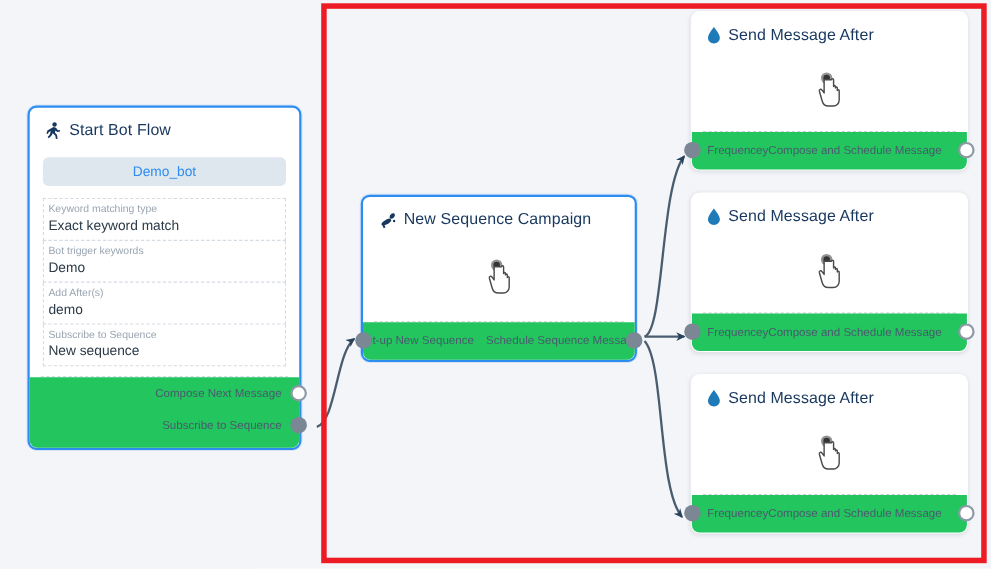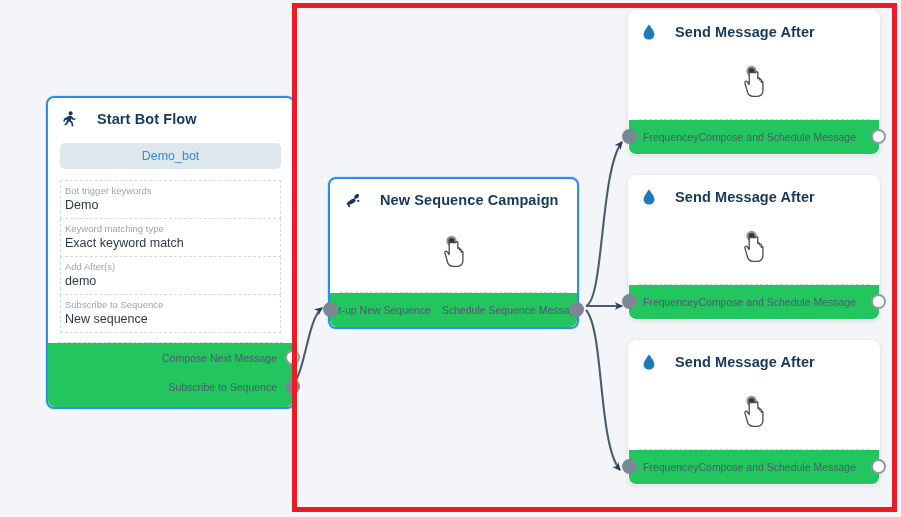--- a/index.html
+++ b/index.html
@@ -44,24 +44,24 @@
     box-shadow: 0 0 0 1px rgba(45,140,240,.15);
   }
   .node.plain {
     border: 1px solid #ffffff;
     box-shadow: 0 1px 4px rgba(40,55,75,.13);
   }
 
   .node-title {
     display: flex;
     align-items: center;
-    gap: 20px;
+    gap: 7px;
     padding: 13px 14px 4px 14px;
     font-size: 14.5px;
-    font-weight: bold;
+    font-weight: normal;
     color: #17375e;
     letter-spacing: .1px;
   }
   .node-title .ico { flex: 0 0 auto; display: block; }
 
   
   .node-body {
     display: flex;
     align-items: center;
     justify-content: center;
@@ -95,21 +95,21 @@
   .port {
     position: absolute;
     width: 15px; height: 15px;
     border-radius: 50%;
     z-index: 20;
   }
   .port.filled { background: #7b8794; }
   .port.hollow { background: #ffffff; border: 2px solid #8e99a6; }
 
   
-  #node-start { left: 46px; top: 96px; width: 249px; }
+  #node-start { left: 25px; top: 96px; width: 249px; }
   .bot-pill {
     margin: 12px 12px 0 12px;
     background: #dfe7ee;
     border-radius: 5px;
     height: 26px;
     display: flex; align-items: center; justify-content: center;
     font-size: 12.5px;
     color: #2d8cf0;
   }
   .field-list { margin: 11px 12px 9px 12px; }
@@ -175,26 +175,26 @@
       </svg>
       <span>Start Bot Flow</span>
     </div>
 
     <div class="bot-pill">
       <span>Demo_bot</span>
     </div>
 
     <div class="field-list">
       <div class="field">
+        <div class="field-label">Keyword matching type</div>
+        <div class="field-value">Exact keyword match</div>
+      </div>
+      <div class="field">
         <div class="field-label">Bot trigger keywords</div>
         <div class="field-value">Demo</div>
-      </div>
-      <div class="field">
-        <div class="field-label">Keyword matching type</div>
-        <div class="field-value">Exact keyword match</div>
       </div>
       <div class="field">
         <div class="field-label">Add After(s)</div>
         <div class="field-value">demo</div>
       </div>
       <div class="field">
         <div class="field-label">Subscribe to Sequence</div>
         <div class="field-value">New sequence</div>
       </div>
     </div>

